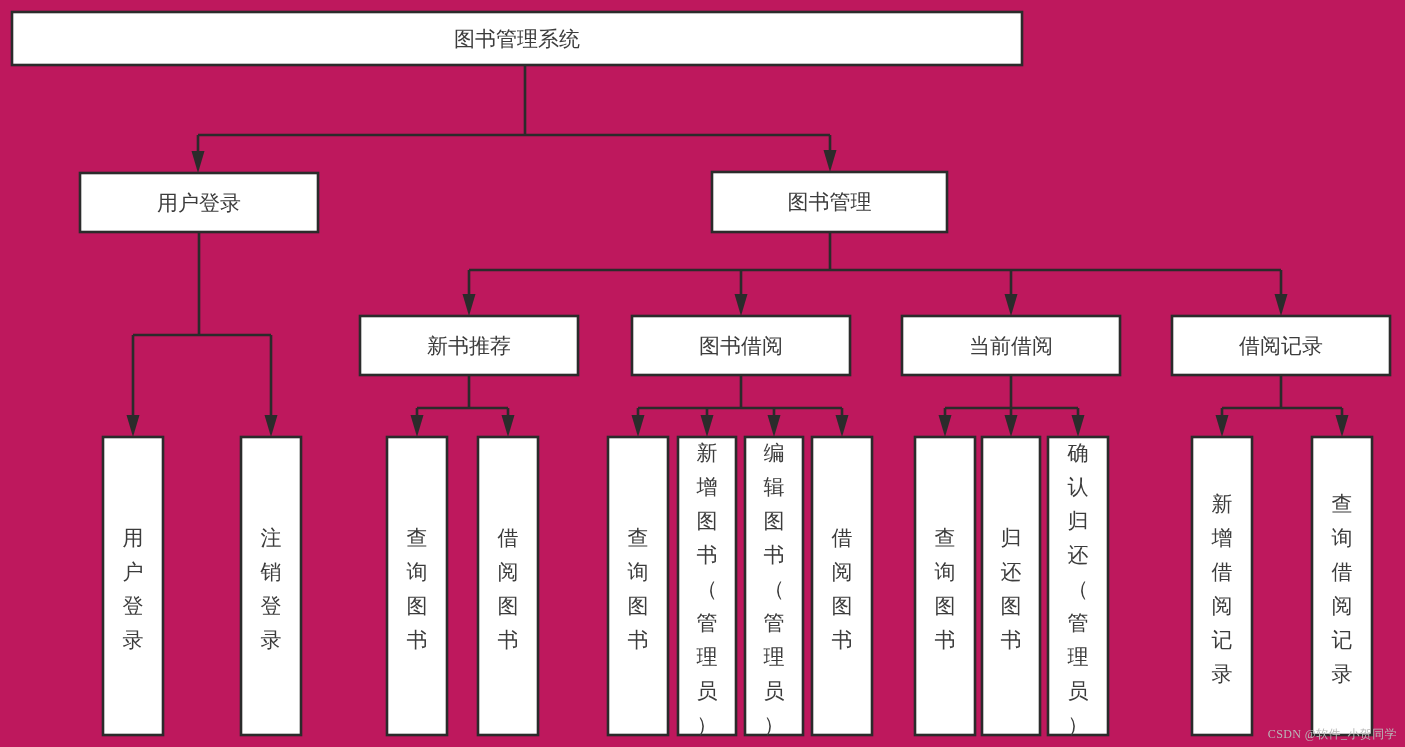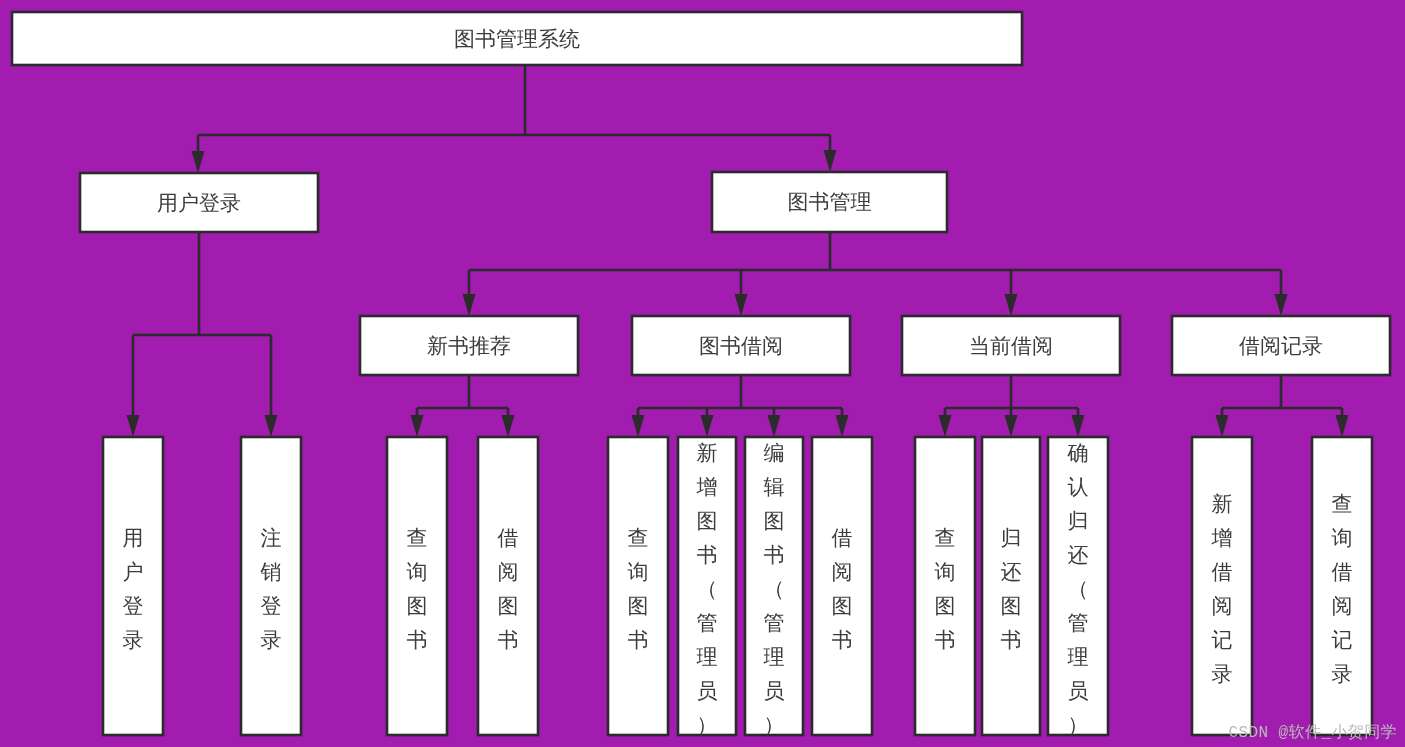--- a/index.html
+++ b/index.html
@@ -11,21 +11,21 @@
   body {
     width: 1405px;
     height: 747px;
     font-family: "DejaVu Sans", "Liberation Sans", sans-serif;
     overflow: hidden;
   }
   #diagram-root {
     position: relative;
     width: 1405px;
     height: 747px;
-    background: #a21caf;
+    background: #be185d;
   }
   svg.flow {
     position: absolute;
     left: 0;
     top: 0;
     width: 1405px;
     height: 747px;
     display: block;
   }
   .node-rect {
@@ -53,22 +53,22 @@
     stroke-linecap: butt;
   }
   .arrow-head {
     fill: #2b2b2b;
     stroke: none;
   }
   .watermark {
     position: absolute;
     right: 8px;
     bottom: 4px;
-    font-family: Liberation Mono, monospace;
-    font-size: 16px;
+    font-family: Liberation Serif, serif;
+    font-size: 12px;
     color: #b9b9b9;
     white-space: nowrap;
     letter-spacing: 0.4px;
     user-select: none;
   }
 </style>
 </head>
 <body>
 
 <div id="diagram-root">

